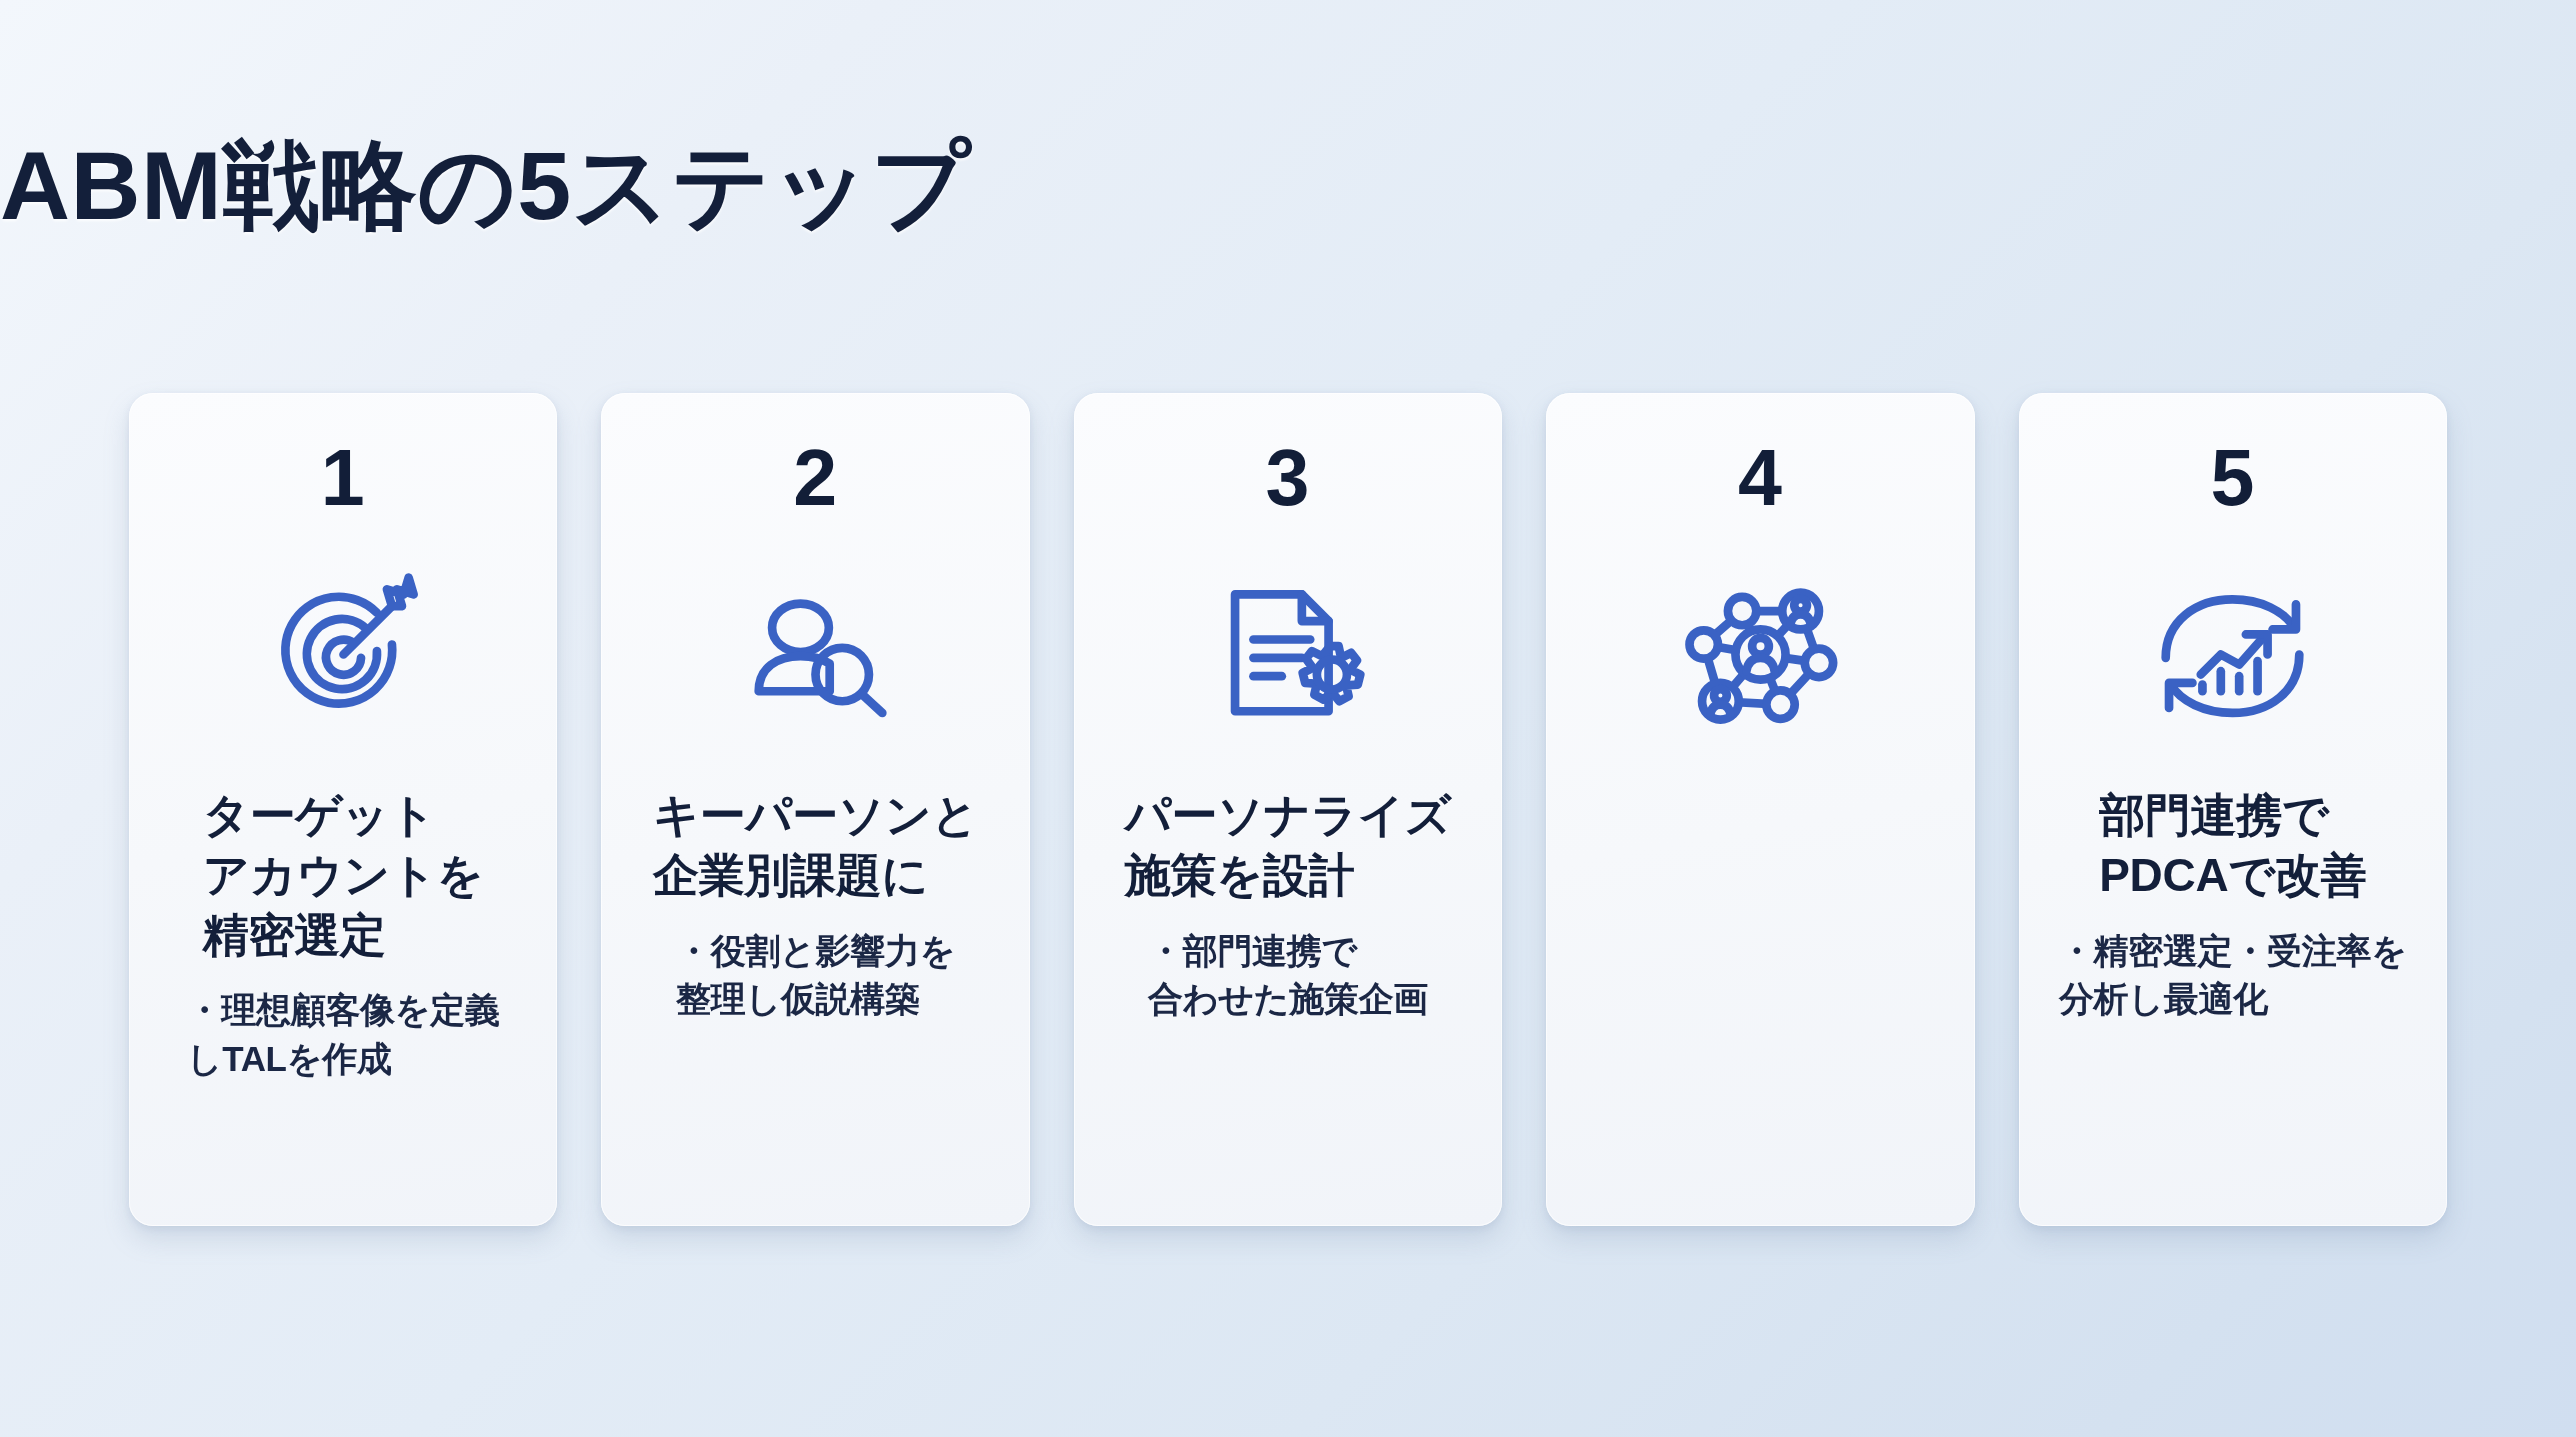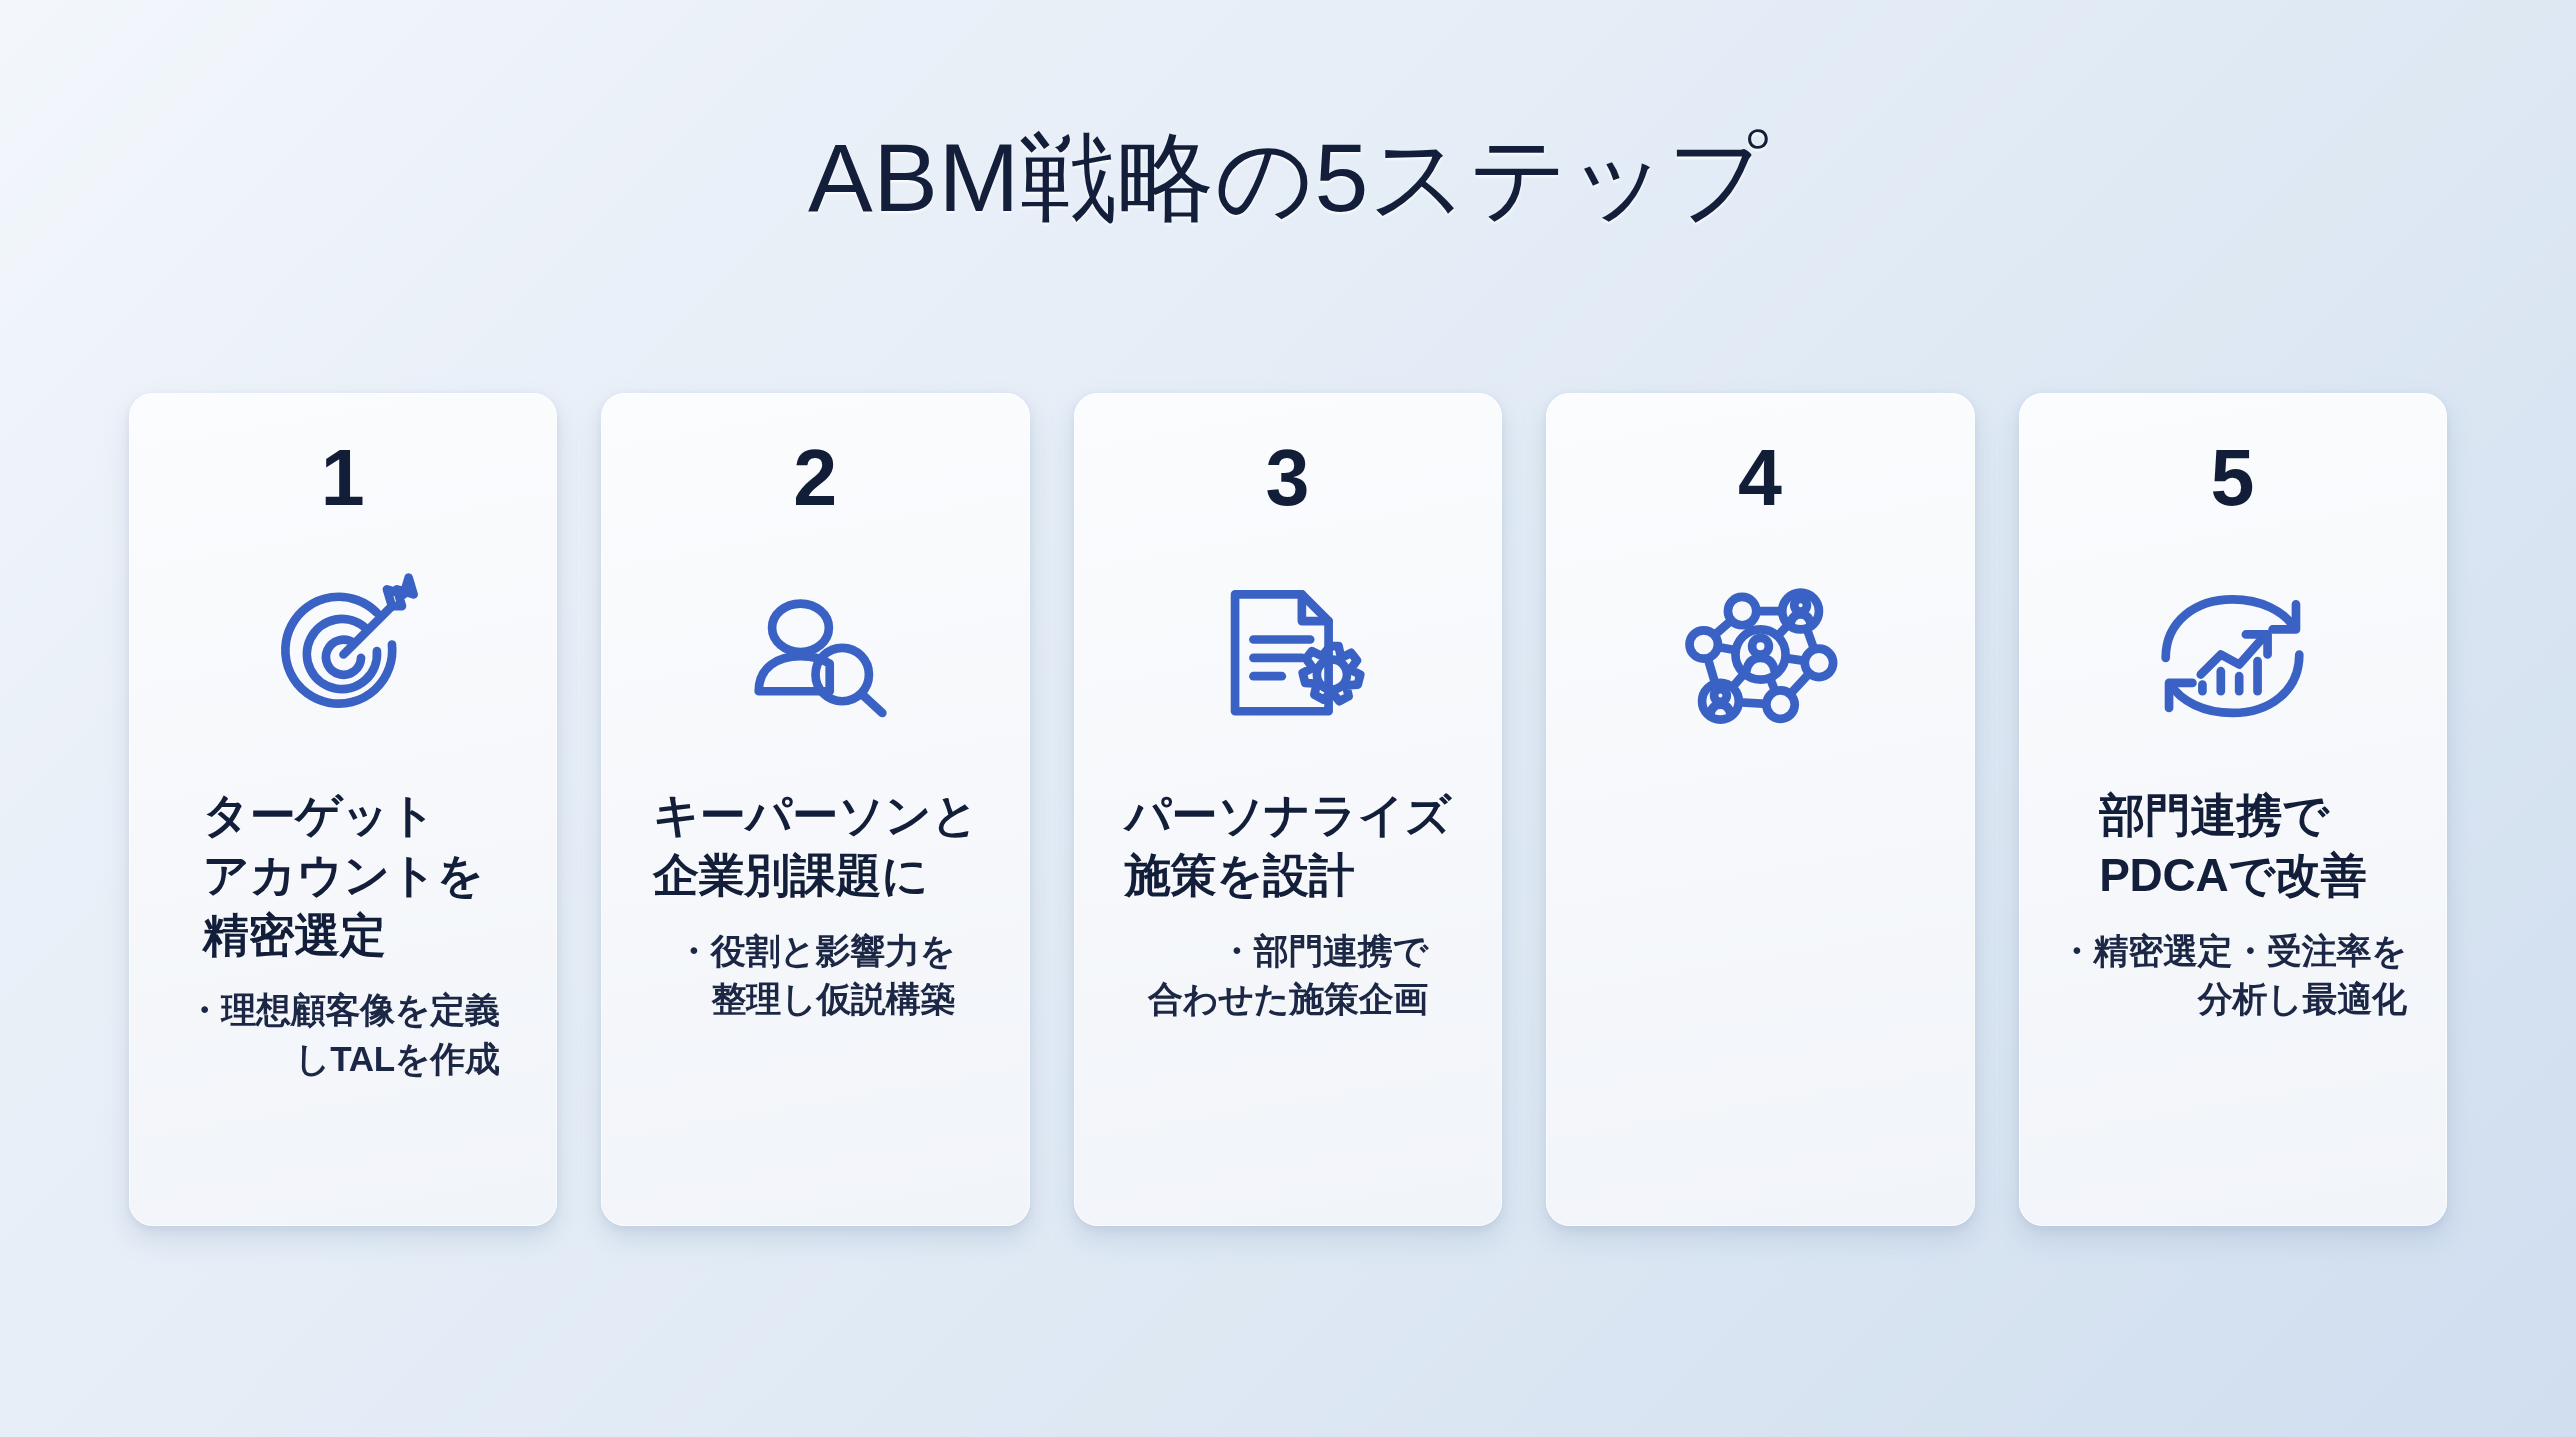--- a/index.html
+++ b/index.html
@@ -26,27 +26,26 @@
 
   .slide {
     position: relative;
     width: 2576px;
     height: 1438px;
   }
 
   
   .title {
     position: absolute;
-    top: 124px;
+    top: 132px;
     left: 0;
     width: 100%;
-    text-align: center;
     font-size: 97px;
     line-height: 1.12;
-    font-weight: 400;
+    font-weight: 700;
     letter-spacing: 0.5px;
     color: #131f3a;
     text-shadow: 0 1.9px 2.8px rgba(255,255,255,0.85);
   }
 
   
   .rail {
     position: absolute;
     top: 393px;
     left: 129px;
@@ -117,21 +116,21 @@
     text-shadow: 0 0.9px 1.9px rgba(255,255,255,0.8);
   }
 
   
   .card-bullet {
     margin-top: 20.6px;
     font-size: 35px;
     line-height: 1.38;
     font-weight: 700;
     color: #1b2745;
-    text-align: right;
+    text-align: left;
     white-space: pre-line;
     letter-spacing: -0.3px;
   }
 </style>
 </head>
 <body>
 
 <div class="slide">
 
   <h1 class="title">ABM戦略の5ステップ</h1>

